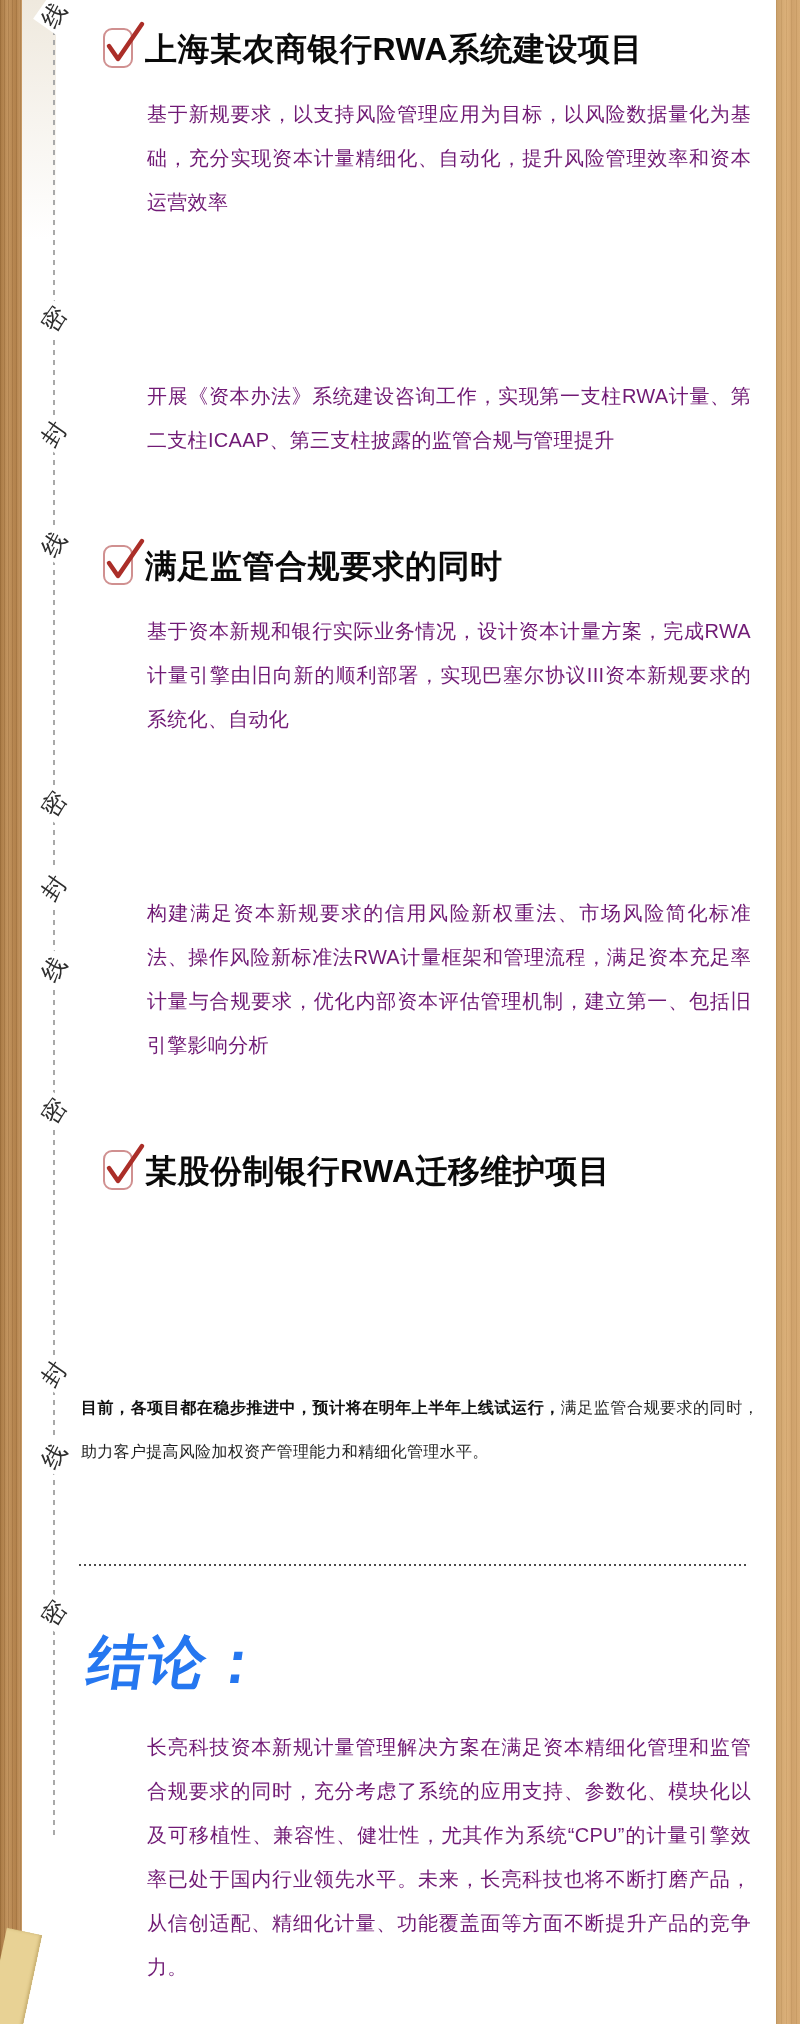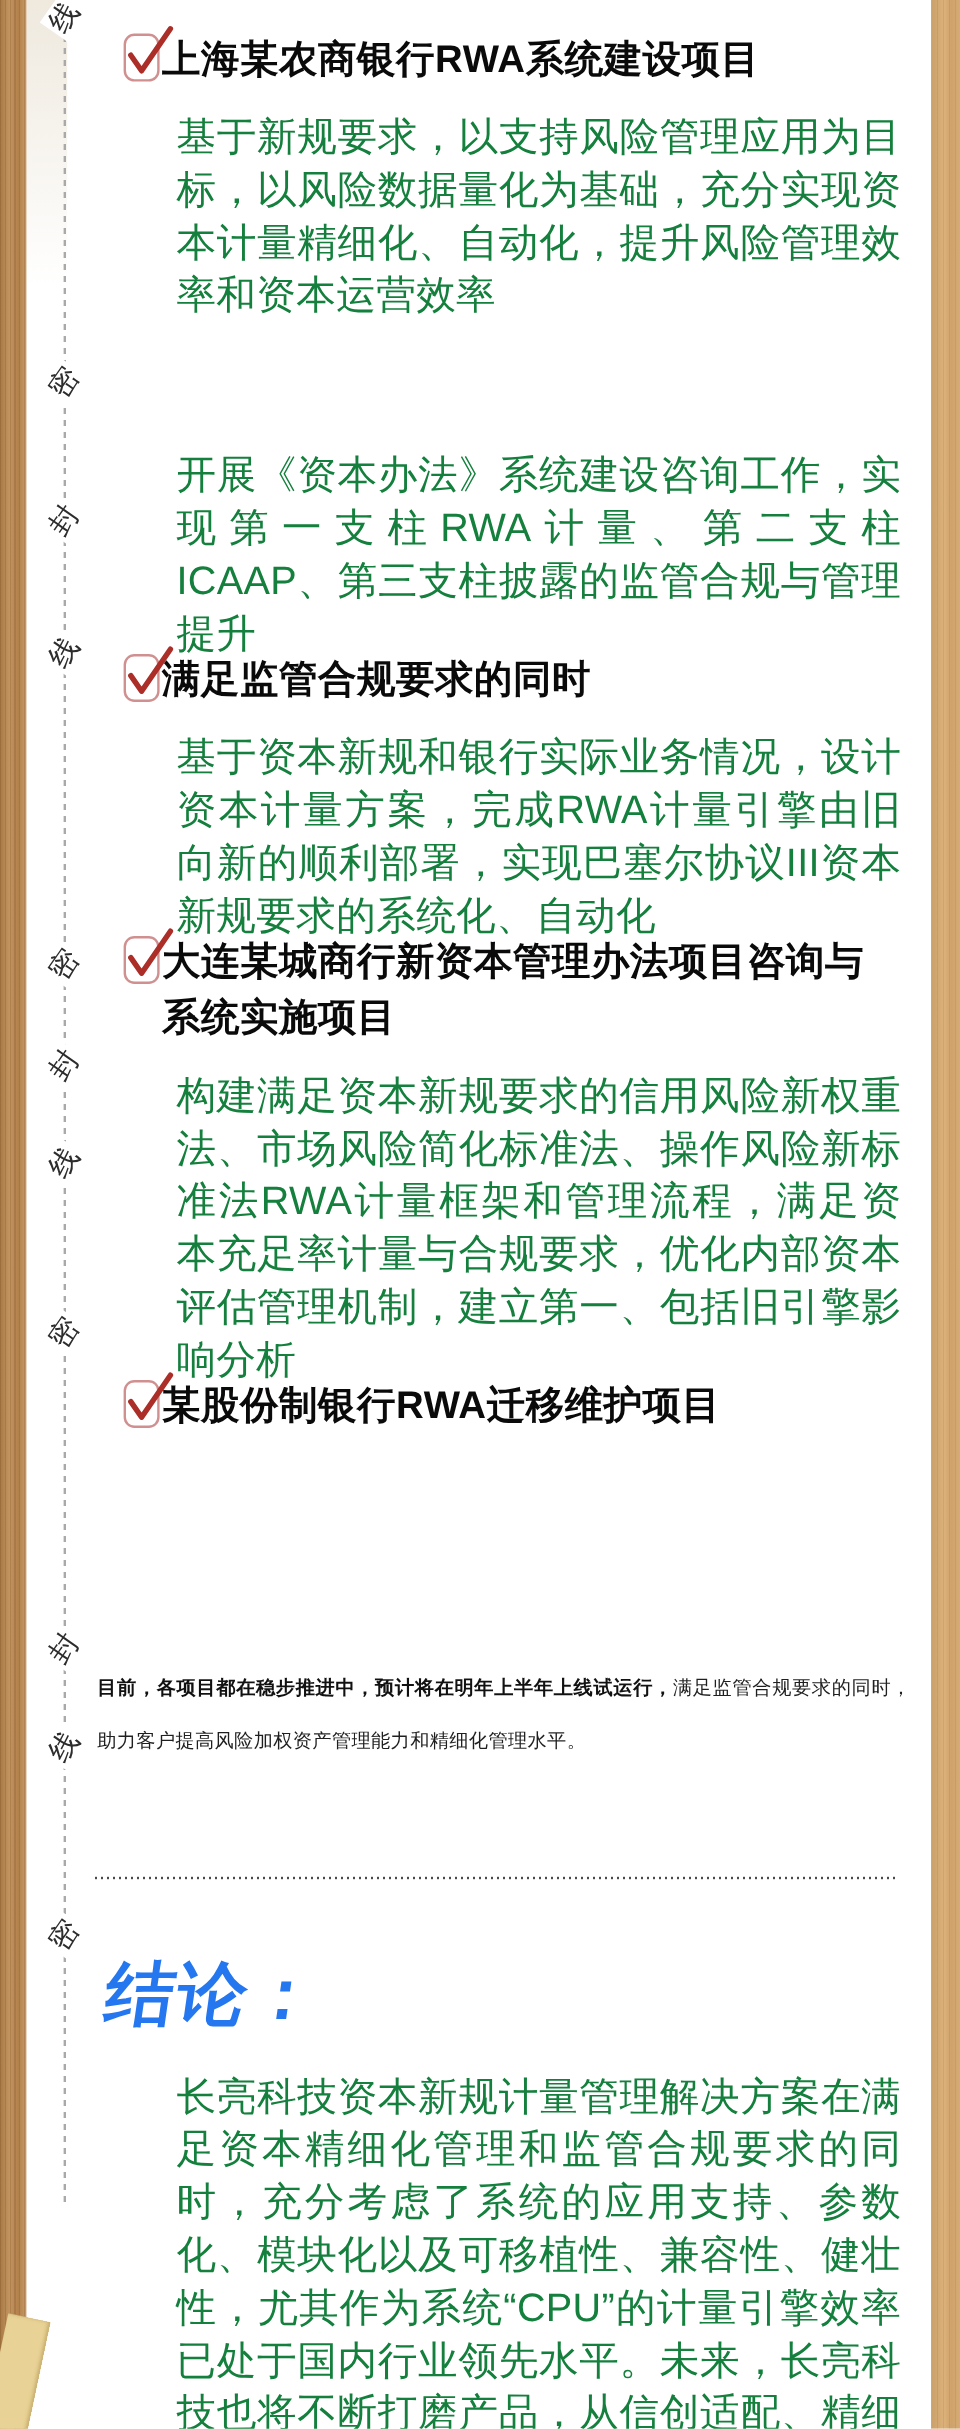--- a/index.html
+++ b/index.html
@@ -45,34 +45,34 @@
     background:repeating-linear-gradient(180deg,#a9a9a9 0 5px, rgba(0,0,0,0) 5px 10px);
     z-index:1;
   }
   .seal-char {
     position:absolute; left:39px; width:30px; height:30px;
     font-size:24px; line-height:30px; text-align:center; color:#2d2d2d;
     background:#ffffff; transform:rotate(-55deg); z-index:2;
   }
 
   
-  .sec-head { position:absolute; left:103px; display:flex; gap:2px; align-items:flex-start; }
+  .sec-head { position:absolute; left:103px; display:flex; gap:12px; align-items:flex-start; }
   .checkbox { position:relative; flex:0 0 30px; width:30px; height:40px; margin-top:2px; }
   .checkbox .box {
     position:absolute; left:0; top:0; width:26px; height:36px;
     border:2px solid #d09090; border-radius:9px; background:#fff;
   }
   .checkbox svg { position:absolute; left:-1px; top:-9px; }
   .sec-title {
     font-size:32px; font-weight:bold; color:#0a0a0a;
     line-height:46px; letter-spacing:.5px; width:610px;
   }
   .para {
     position:absolute; left:147px; width:604px;
-    font-size:33px; line-height:44px; color:#15803d;
+    font-size:20px; line-height:44px; color:#701a75;
     text-align:justify; letter-spacing:.3px;
   }
   .summary {
     position:absolute; left:81px; width:678px;
     font-size:16px; line-height:44px; color:#1f1f1f;
     text-align:justify; letter-spacing:.3px;
   }
   .summary .b { font-weight:bold; color:#111; }
   .divider {
     position:absolute; left:79px; top:1564px; width:668px; height:2px;
@@ -125,29 +125,20 @@
     <span class="checkbox">
       <span class="box"></span>
       <svg width="44" height="48" viewBox="0 0 44 48">
           <path d="M7 27 L16 40 L40 5" fill="none" stroke="#ab2e28" stroke-width="4.5" stroke-linecap="round" stroke-linejoin="round"></path>
         </svg>
     </span>
     <span class="sec-title">满足监管合规要求的同时</span>
   </div>
   <div class="para" style="top:609px">基于资本新规和银行实际业务情况，设计资本计量方案，完成RWA计量引擎由旧向新的顺利部署，实现巴塞尔协议III资本新规要求的系统化、自动化</div>
 
-  <div class="sec-head" style="top:778px">
-    <span class="checkbox">
-      <span class="box"></span>
-      <svg width="44" height="48" viewBox="0 0 44 48">
-          <path d="M7 27 L16 40 L40 5" fill="none" stroke="#ab2e28" stroke-width="4.5" stroke-linecap="round" stroke-linejoin="round"></path>
-        </svg>
-    </span>
-    <span class="sec-title">大连某城商行新资本管理办法项目咨询与系统实施项目</span>
-  </div>
   <div class="para" style="top:891px">构建满足资本新规要求的信用风险新权重法、市场风险简化标准法、操作风险新标准法RWA计量框架和管理流程，满足资本充足率计量与合规要求，优化内部资本评估管理机制，建立第一、包括旧引擎影响分析</div>
 
   <div class="sec-head" style="top:1148px">
     <span class="checkbox">
       <span class="box"></span>
       <svg width="44" height="48" viewBox="0 0 44 48">
           <path d="M7 27 L16 40 L40 5" fill="none" stroke="#ab2e28" stroke-width="4.5" stroke-linecap="round" stroke-linejoin="round"></path>
         </svg>
     </span>
     <span class="sec-title">某股份制银行RWA迁移维护项目</span>

